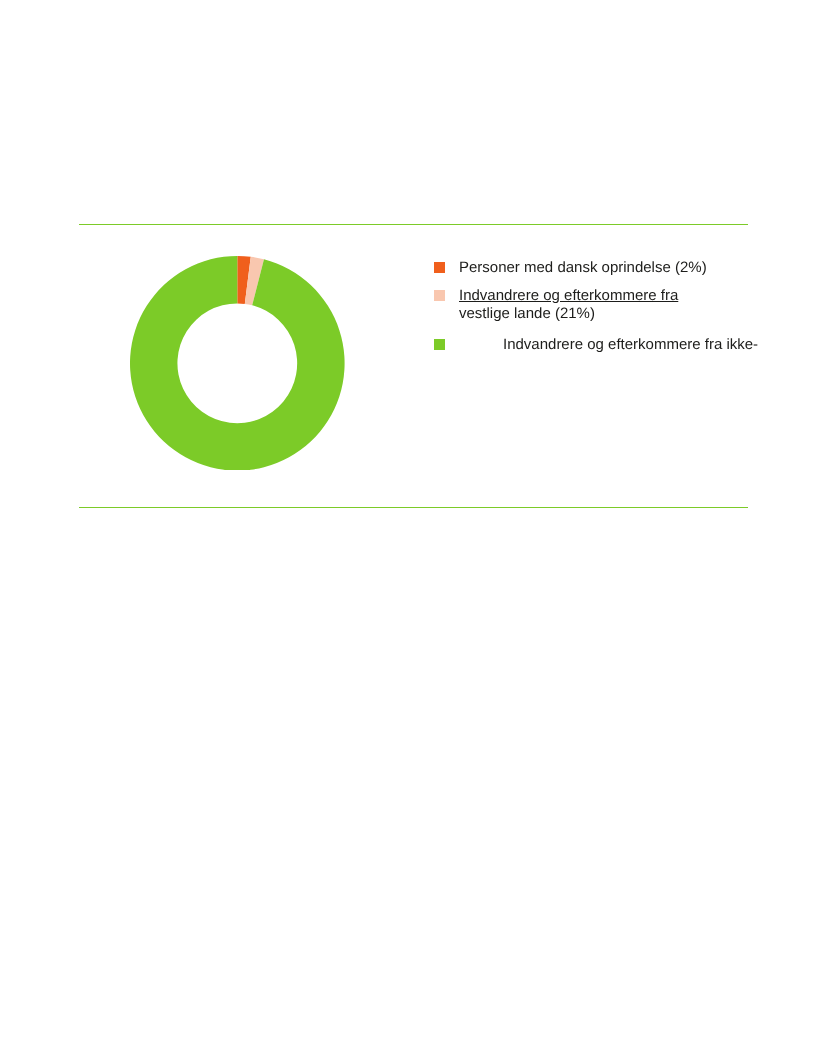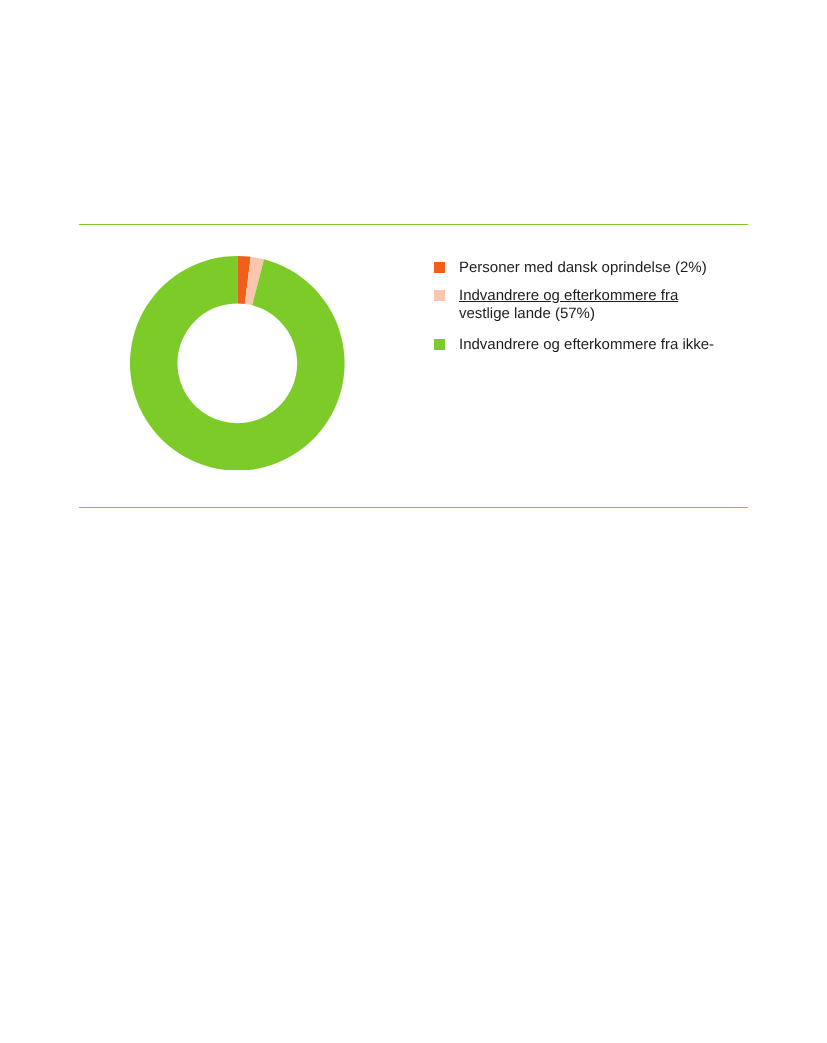--- a/index.html
+++ b/index.html
@@ -97,22 +97,22 @@
     </svg>
 
     <div id="legend">
         <div class="legend-item" style="top: 0px;">
           <div class="legend-swatch" style="top: 261.8px; background: rgb(240, 95, 28);"></div>
           <div class="legend-label" style="top: 258.7px;">Personer med dansk oprindelse (2%)</div>
         </div>
         <div class="legend-item" style="top: 0px;">
           <div class="legend-swatch" style="top: 289.8px; background: rgb(249, 199, 175);"></div>
           <div class="legend-label" style="top: 286.5px; text-decoration: underline;">Indvandrere og efterkommere fra</div>
-          <div class="legend-label" style="top: 304.85px;">vestlige lande (57%)</div>
+          <div class="legend-label" style="top: 304.85px;">vestlige lande (21%)</div>
         </div>
         <div class="legend-item" style="top: 0px;">
           <div class="legend-swatch" style="top: 339.1px; background: rgb(124, 203, 40);"></div>
-          <div class="legend-label" style="top: 335.55px;">Indvandrere og efterkommere fra ikke-</div>
+          <div class="legend-label" style="top: 335.55px; margin-left: 44px;">Indvandrere og efterkommere fra ikke-</div>
         </div>
       </div>
 
   </div>
 </div>
 
 </body></html>

